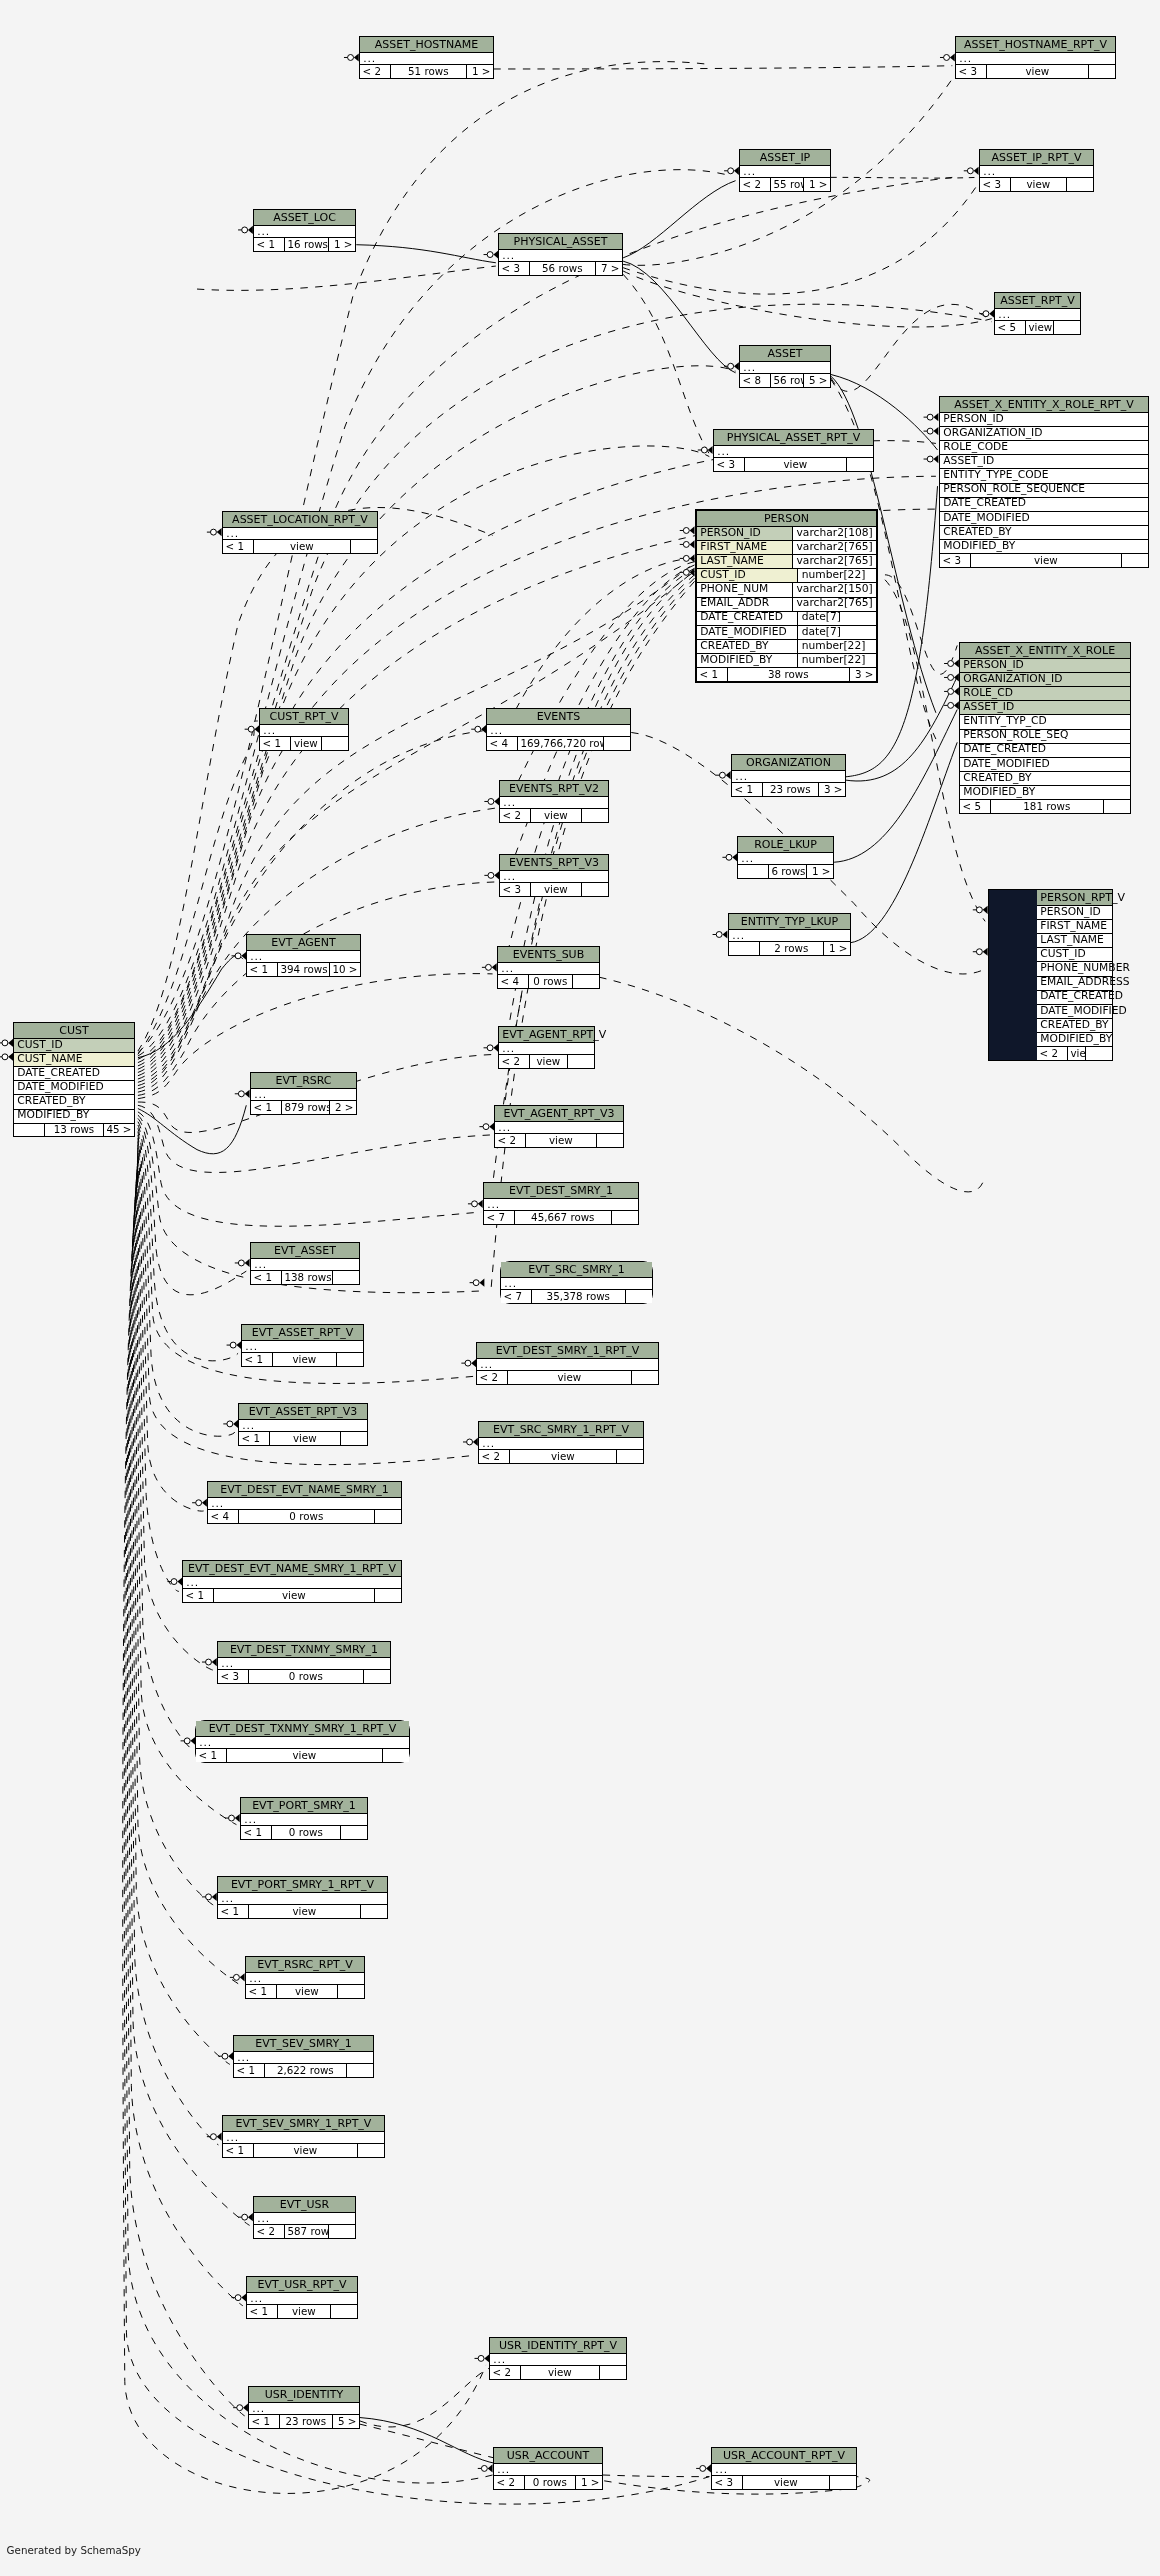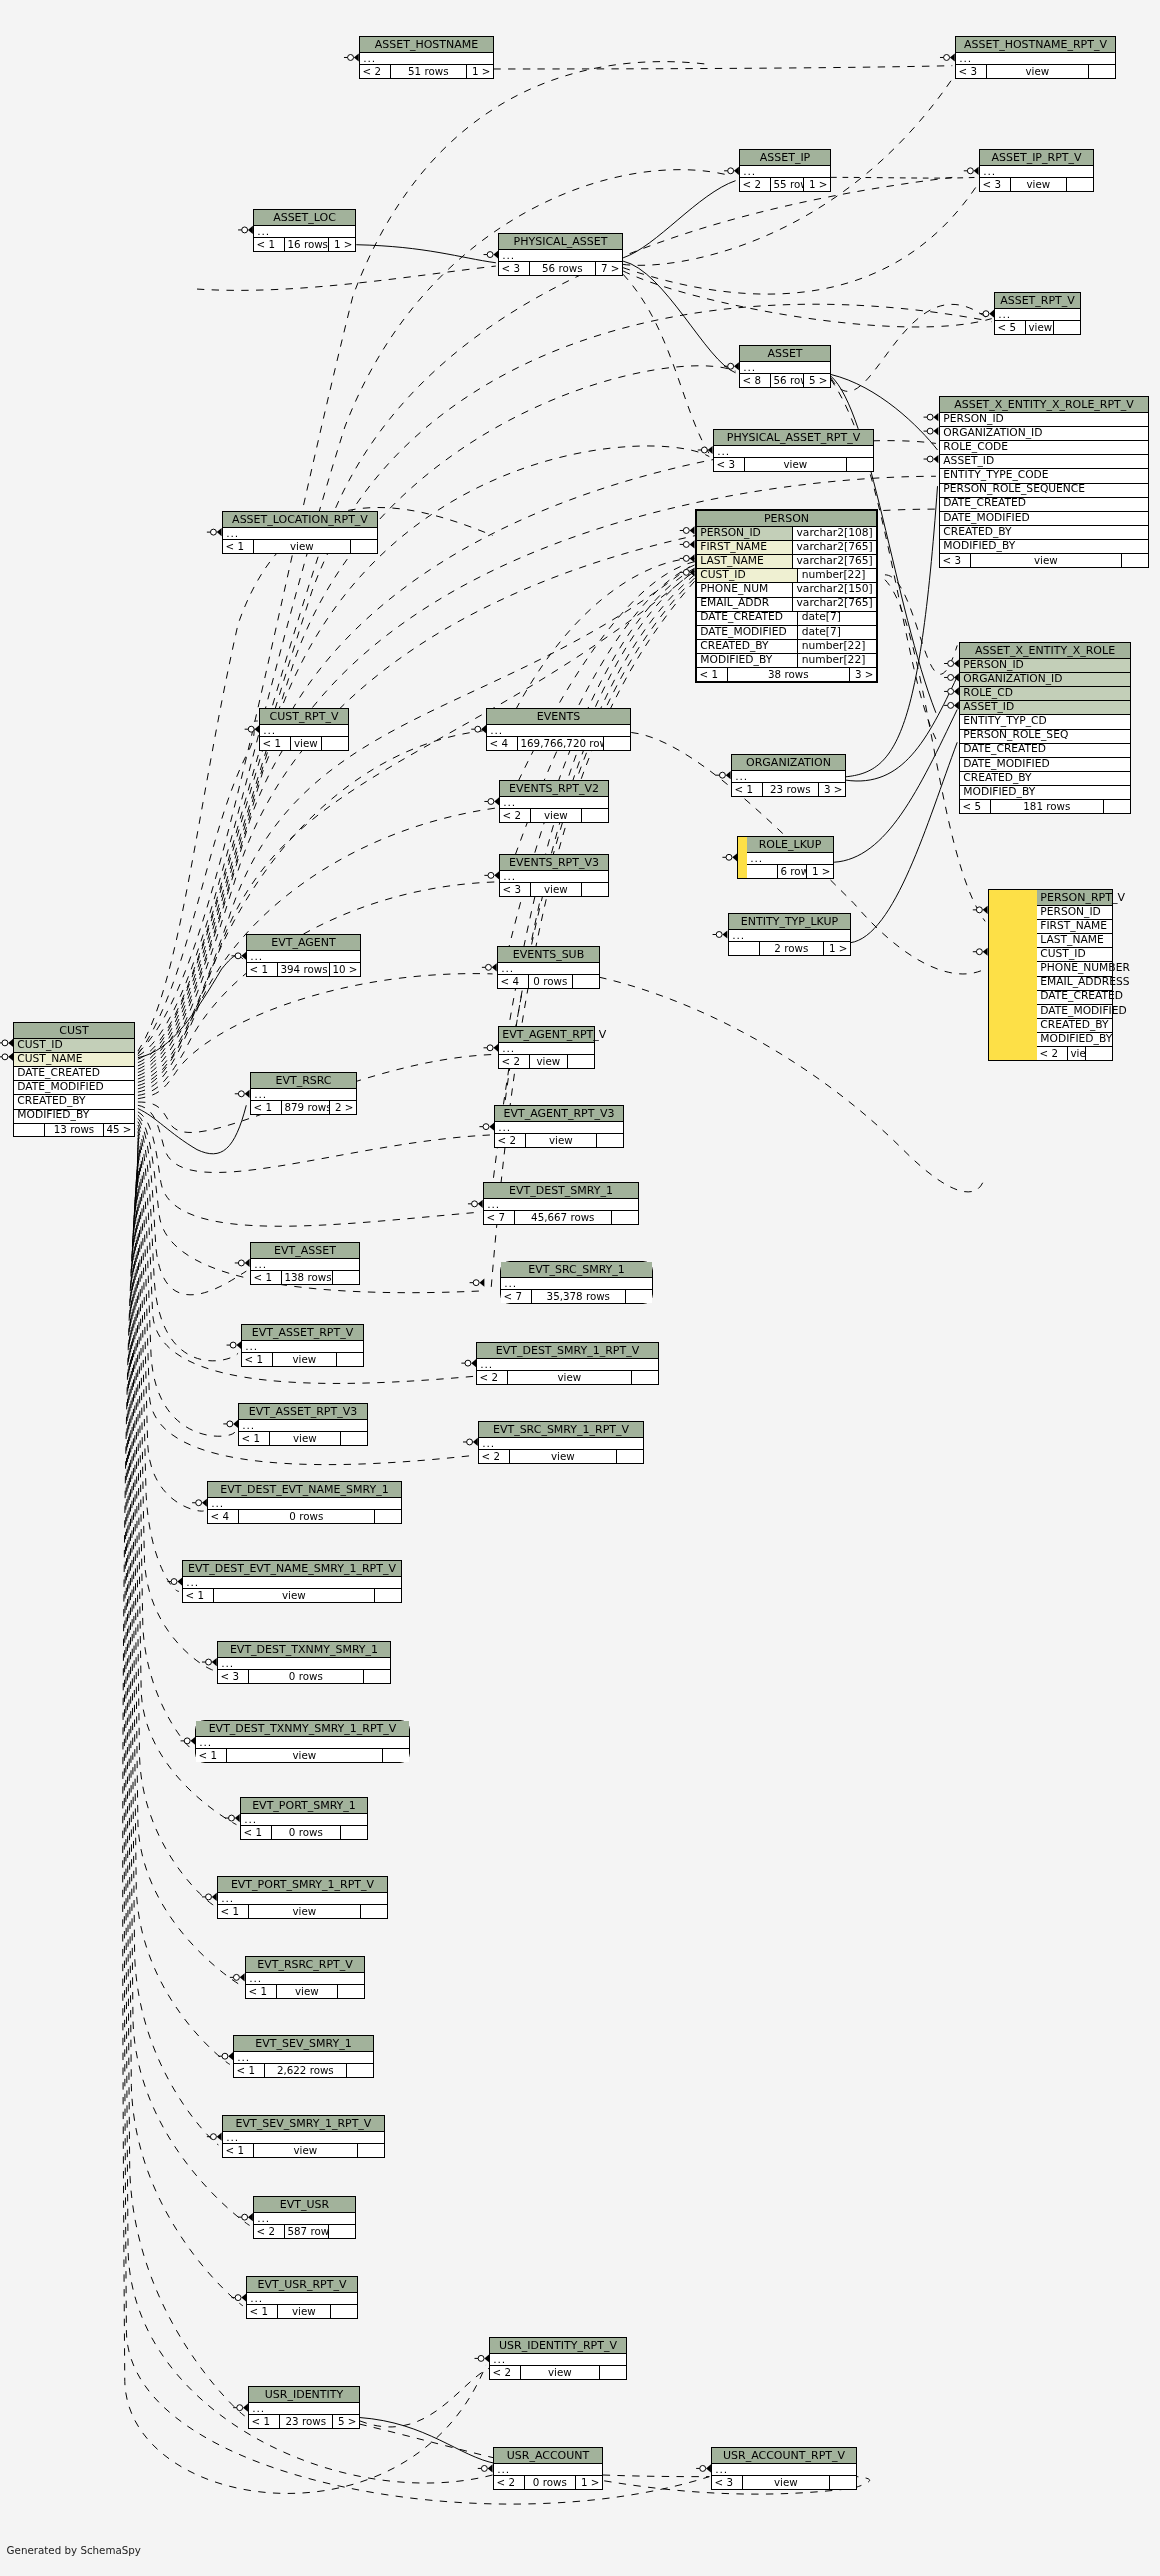--- a/index.html
+++ b/index.html
@@ -13,21 +13,21 @@
     height:2576px;
     background:#f4f4f4;
     overflow:hidden;
   }
   #edges{position:absolute;left:0;top:0;width:1160px;height:2576px;pointer-events:none;}
 
   
   .node{
     position:absolute;
     border:0.8px solid #000;
-    background:#fde047;
+    background:#0f172a;
     box-sizing:border-box;
     font-size:10.7px;
     line-height:1.0;
     color:#000;
   }
   .node.emph{border:2.5px solid #000;}
   .node .ttl{
     background:#a2b29b;
     text-align:center;
     border-bottom:0.8px solid #000;
@@ -759,21 +759,21 @@
         <div class="ttl">EVENTS_RPT_V2</div>
         <div class="body">
           <div class="dots">...</div>
         </div>
         <div class="foot">
           <div class="f1">&lt; 2</div>
           <div class="f2">view</div>
           <div class="f3"></div>
         </div>
       </div>
-      <div class="node" style="left: 737px; top: 836px; width: 97px; padding-left: 9px;">
+      <div class="node" style="left: 737px; top: 836px; width: 97px;">
         <div class="ttl">ROLE_LKUP</div>
         <div class="body">
           <div class="dots">...</div>
         </div>
         <div class="foot">
           <div class="f1"></div>
           <div class="f2">6 rows</div>
           <div class="f3">1 &gt;</div>
         </div>
       </div>

